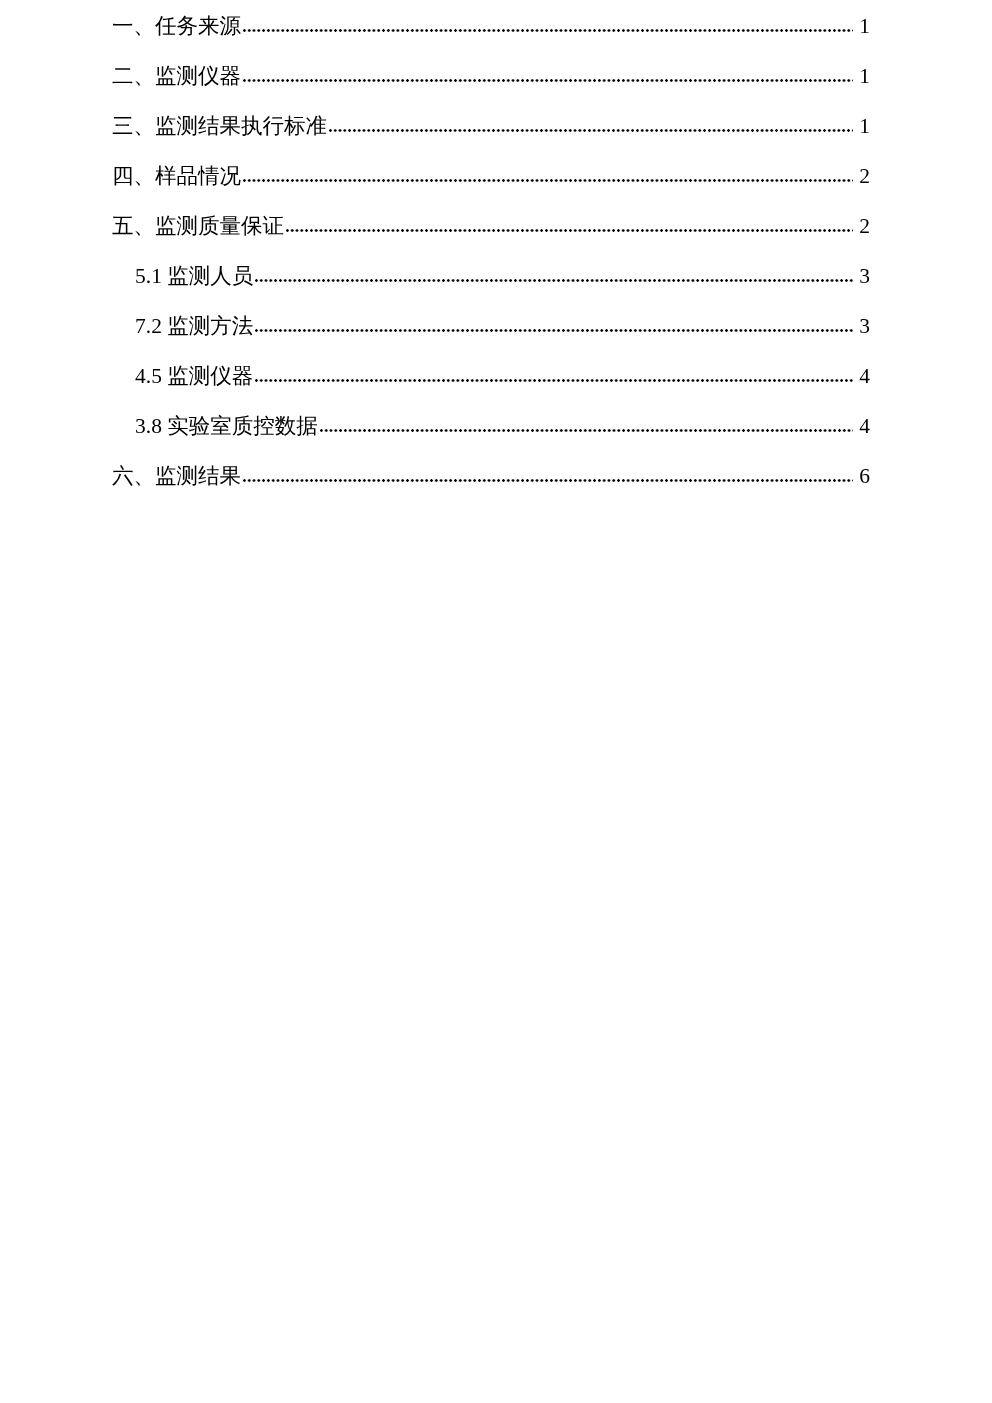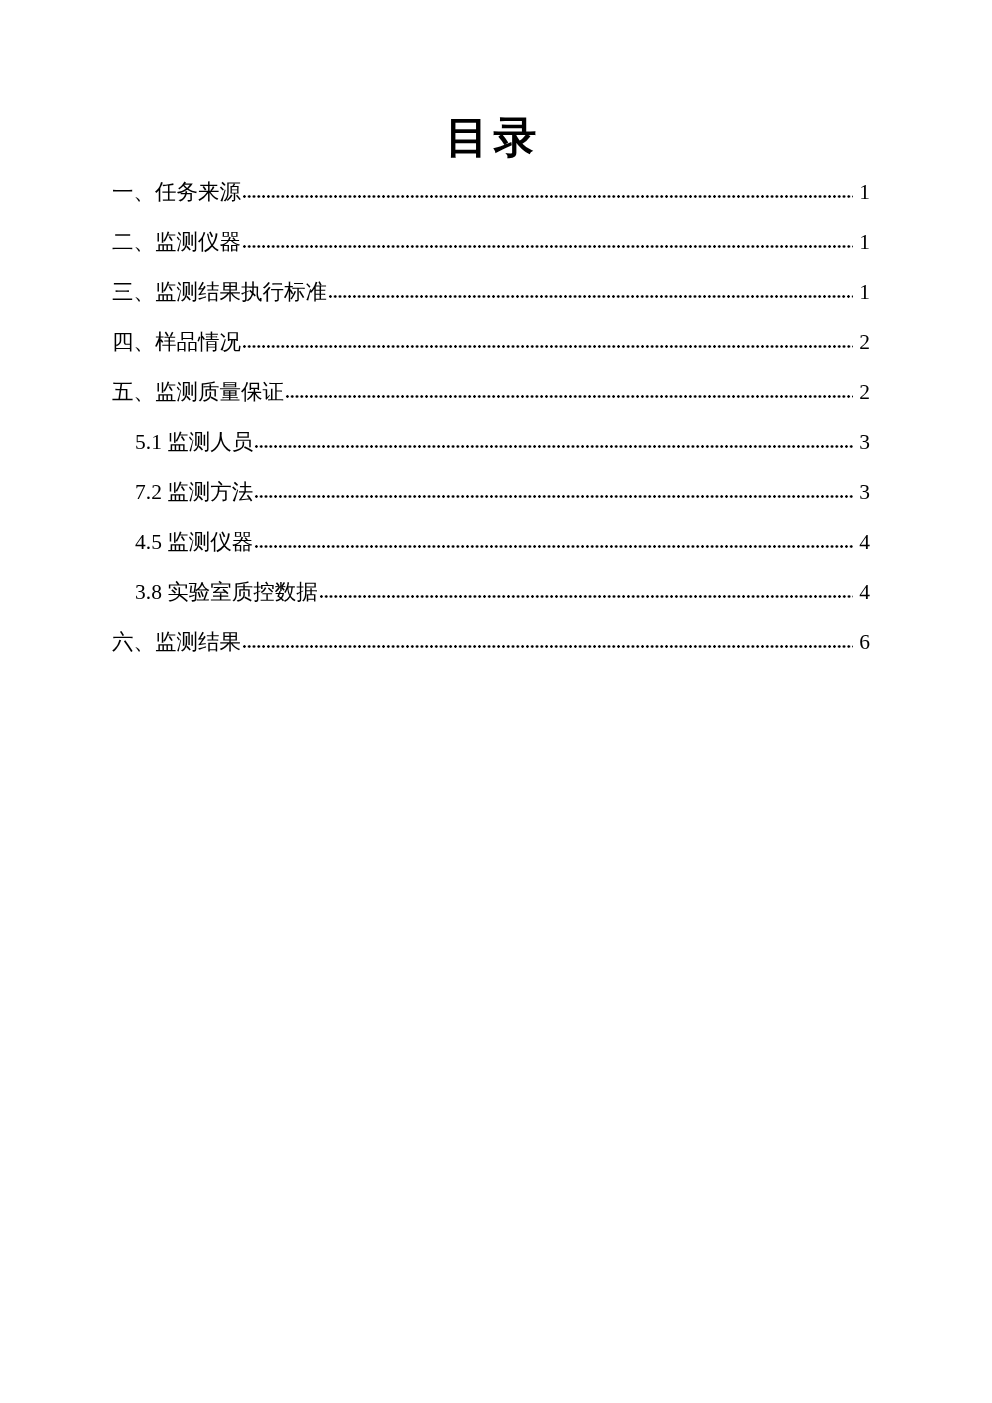--- a/index.html
+++ b/index.html
@@ -64,21 +64,20 @@
     min-width: 14px;
     text-align: right;
     white-space: nowrap;
   }
 </style>
 </head>
 <body>
 
 <div class="page">
   <div class="content">
-    <div class="doc-title">目录</div>
 
     <div class="toc-list" id="toc-list">
         <div class="toc-row">
     <span class="toc-label">一、任务来源</span>
     <span class="toc-leader"></span>
     <span class="toc-page">1</span>
   </div>
         <div class="toc-row">
     <span class="toc-label">二、监测仪器</span>
     <span class="toc-leader"></span>

